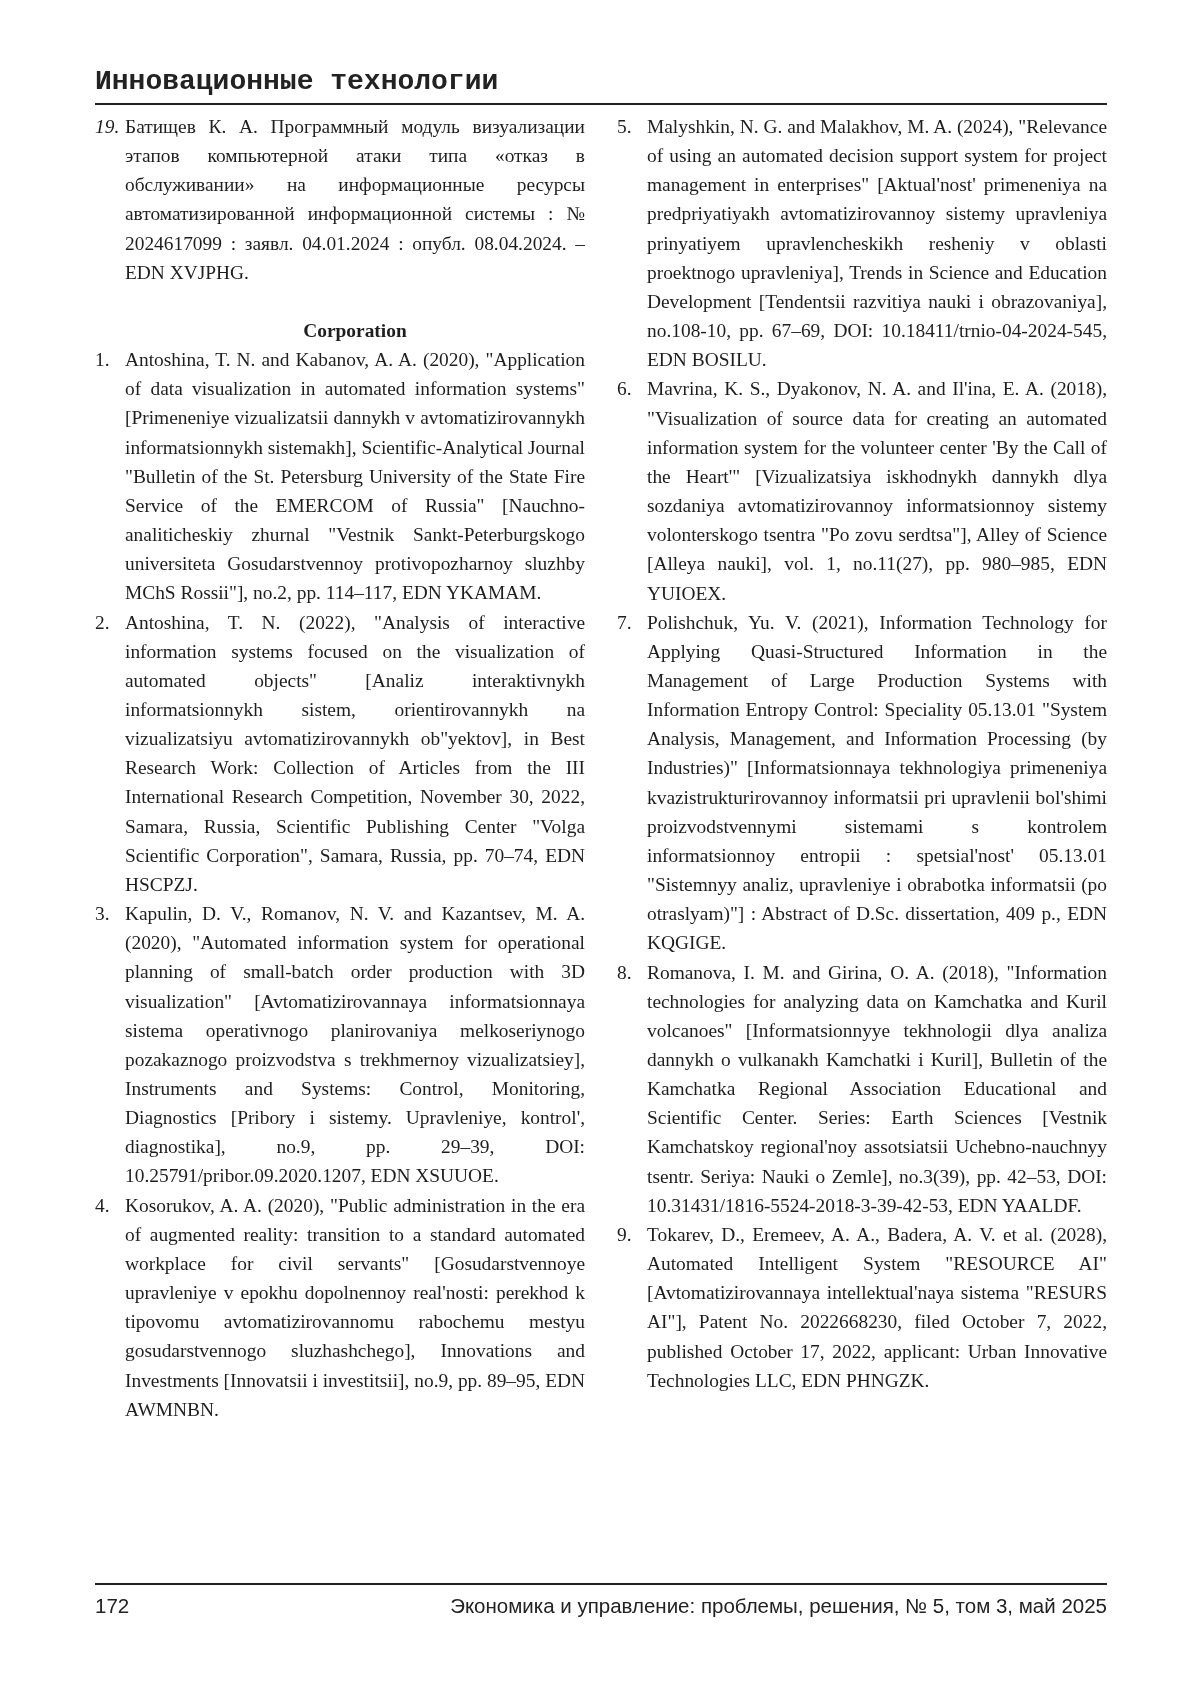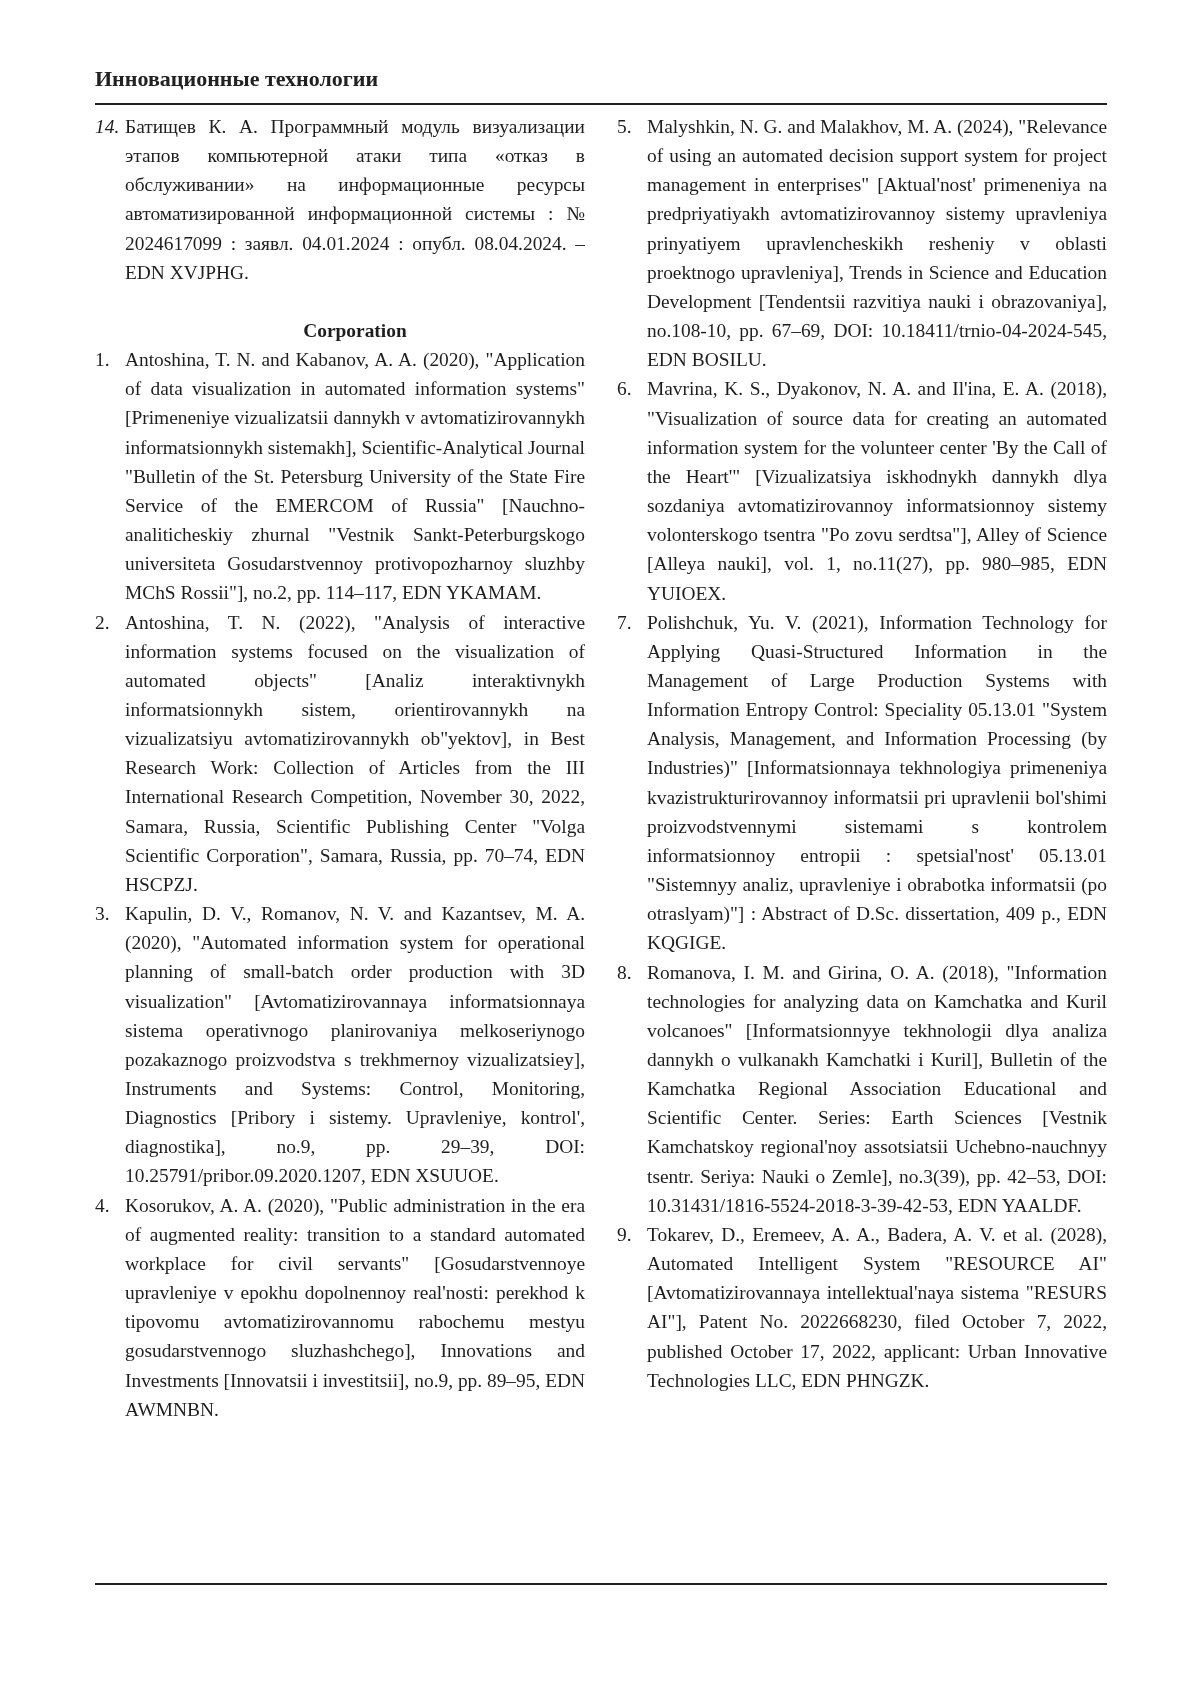--- a/index.html
+++ b/index.html
@@ -1,21 +1,21 @@
 <!DOCTYPE html>
 <html><head>
 <meta charset="utf-8">
 <style>
   html, body { margin: 0; padding: 0; background: #ffffff; }
   body { width: 1200px; height: 1698px; position: relative; overflow: hidden; color: #1a1a1a; }
   .page { position: absolute; left: 95px; top: 0; width: 1012px; height: 1698px; }
 
   .running-head {
     position: absolute; left: 0; top: 66px;
-    font-family: Liberation Serif, serif; font-weight: bold; font-size: 22px;
+    font-family: Liberation Mono, monospace; font-weight: bold; font-size: 28px;
     color: #222;
   }
   .rule-top { position: absolute; left: 0; right: 0; top: 103px; height: 2px; background: #222; }
   .rule-bottom { position: absolute; left: 0; right: 0; top: 1583px; height: 2px; background: #222; }
 
   .footer {
     position: absolute; left: 0; right: 0; top: 1594px;
     font-family: "Liberation Sans", sans-serif; font-size: 20.5px; color: #222;
     display: flex; justify-content: space-between;
   }
@@ -39,21 +39,21 @@
 </style>
 </head>
 <body>
 
 <div class="page">
   <div class="running-head">Инновационные технологии</div>
   <div class="rule-top"></div>
 
   <div class="col col-left">
     <div class="ref ref10">
-      <span class="num">14.</span>
+      <span class="num">19.</span>
       <span class="ref-body"><span class="it">Батищев К. А.</span><span> Программный модуль визуализации этапов компьютерной атаки типа «отказ в обслуживании» на информационные ресурсы автоматизированной информационной системы : № 2024617099 : заявл. 04.01.2024 : опубл. 08.04.2024. – EDN XVJPHG.</span></span>
     </div>
     <div class="refs-heading">Corporation</div>
     <div class="ref">
       <span class="num">1.</span>
       <span class="ref-body"><span>Antoshina, T. N. and Kabanov, A. A. (2020), "Application of data visualization in automated information systems" [Primeneniye vizualizatsii dannykh v avtomatizirovannykh informatsionnykh sistemakh], </span><span class="it">Scientific-Analytical Journal "Bulletin of the St. Petersburg University of the State Fire Service of the EMERCOM of Russia"</span><span> [Nauchno-analiticheskiy zhurnal "Vestnik Sankt-Peterburgskogo universiteta Gosudarstvennoy protivopozharnoy sluzhby MChS Rossii"], no.2, pp. 114–117, EDN YKAMAM.</span></span>
     </div>
     <div class="ref">
       <span class="num">2.</span>
       <span class="ref-body"><span>Antoshina, T. N. (2022), "Analysis of interactive information systems focused on the visualization of automated objects" [Analiz interaktivnykh informatsionnykh sistem, orientirovannykh na vizualizatsiyu avtomatizirovannykh ob"yektov], in </span><span class="it">Best Research Work: Collection of Articles from the III International Research Competition,</span><span> November 30, 2022, Samara, Russia, Scientific Publishing Center "Volga Scientific Corporation", Samara, Russia, pp. 70–74, EDN HSCPZJ.</span></span>
@@ -85,13 +85,17 @@
       <span class="num">8.</span>
       <span class="ref-body"><span>Romanova, I. M. and Girina, O. A. (2018), "Information technologies for analyzing data on Kamchatka and Kuril volcanoes" [Informatsionnyye tekhnologii dlya analiza dannykh o vulkanakh Kamchatki i Kuril], </span><span class="it">Bulletin of the Kamchatka Regional Association Educational and Scientific Center. Series: Earth Sciences</span><span> [Vestnik Kamchatskoy regional'noy assotsiatsii Uchebno-nauchnyy tsentr. Seriya: Nauki o Zemle], no.3(39), pp. 42–53, DOI: 10.31431/1816-5524-2018-3-39-42-53, EDN YAALDF.</span></span>
     </div>
     <div class="ref">
       <span class="num">9.</span>
       <span class="ref-body"><span>Tokarev, D., Eremeev, A. A., Badera, A. V. et al. (2028), </span><span class="it">Automated Intelligent System "RESOURCE AI"</span><span> [Avtomatizirovannaya intellektual'naya sistema "RESURS AI"], Patent No. 2022668230, filed October 7, 2022, published October 17, 2022, applicant: Urban Innovative Technologies LLC, EDN PHNGZK.</span></span>
     </div>
   </div>
 
   <div class="rule-bottom"></div>
+  <div class="footer">
+    <span>172</span>
+    <span>Экономика и управление: проблемы, решения, № 5, том 3, май 2025</span>
+  </div>
 </div>
 
 </body></html>

